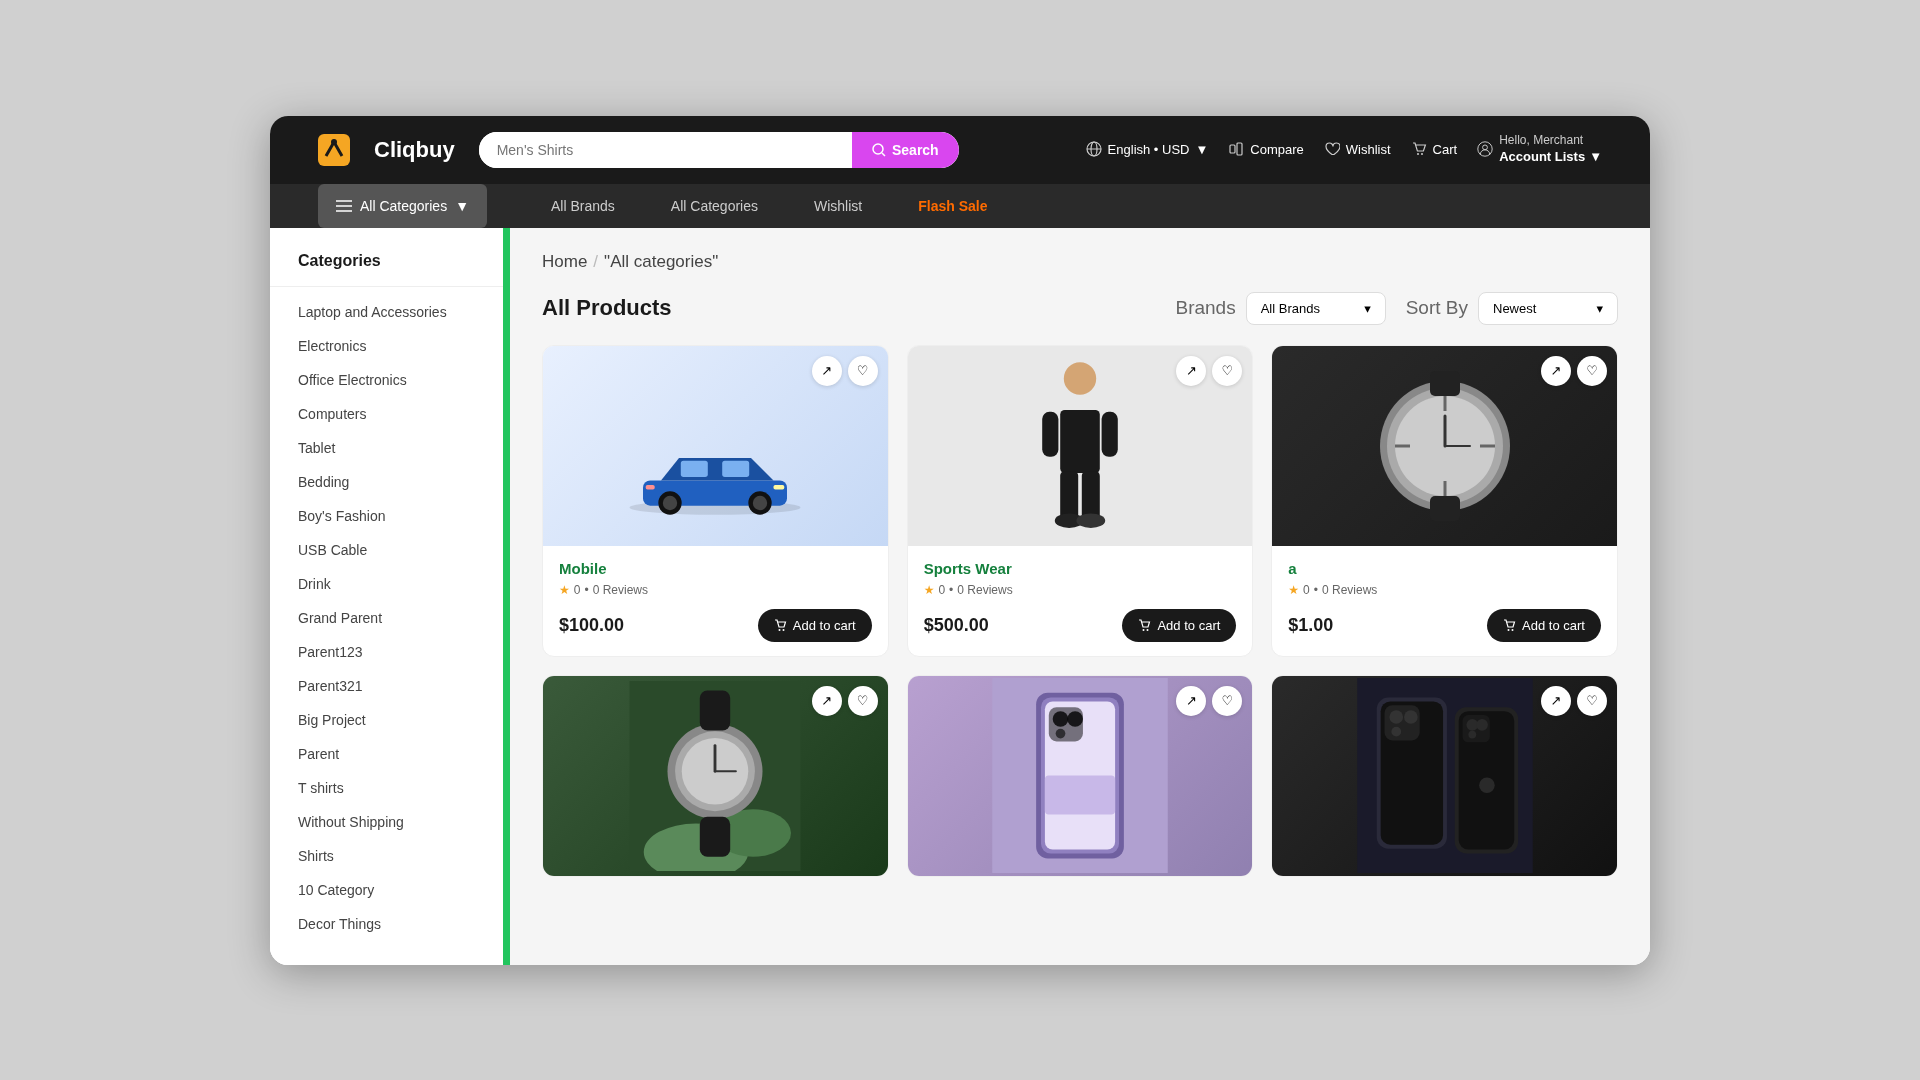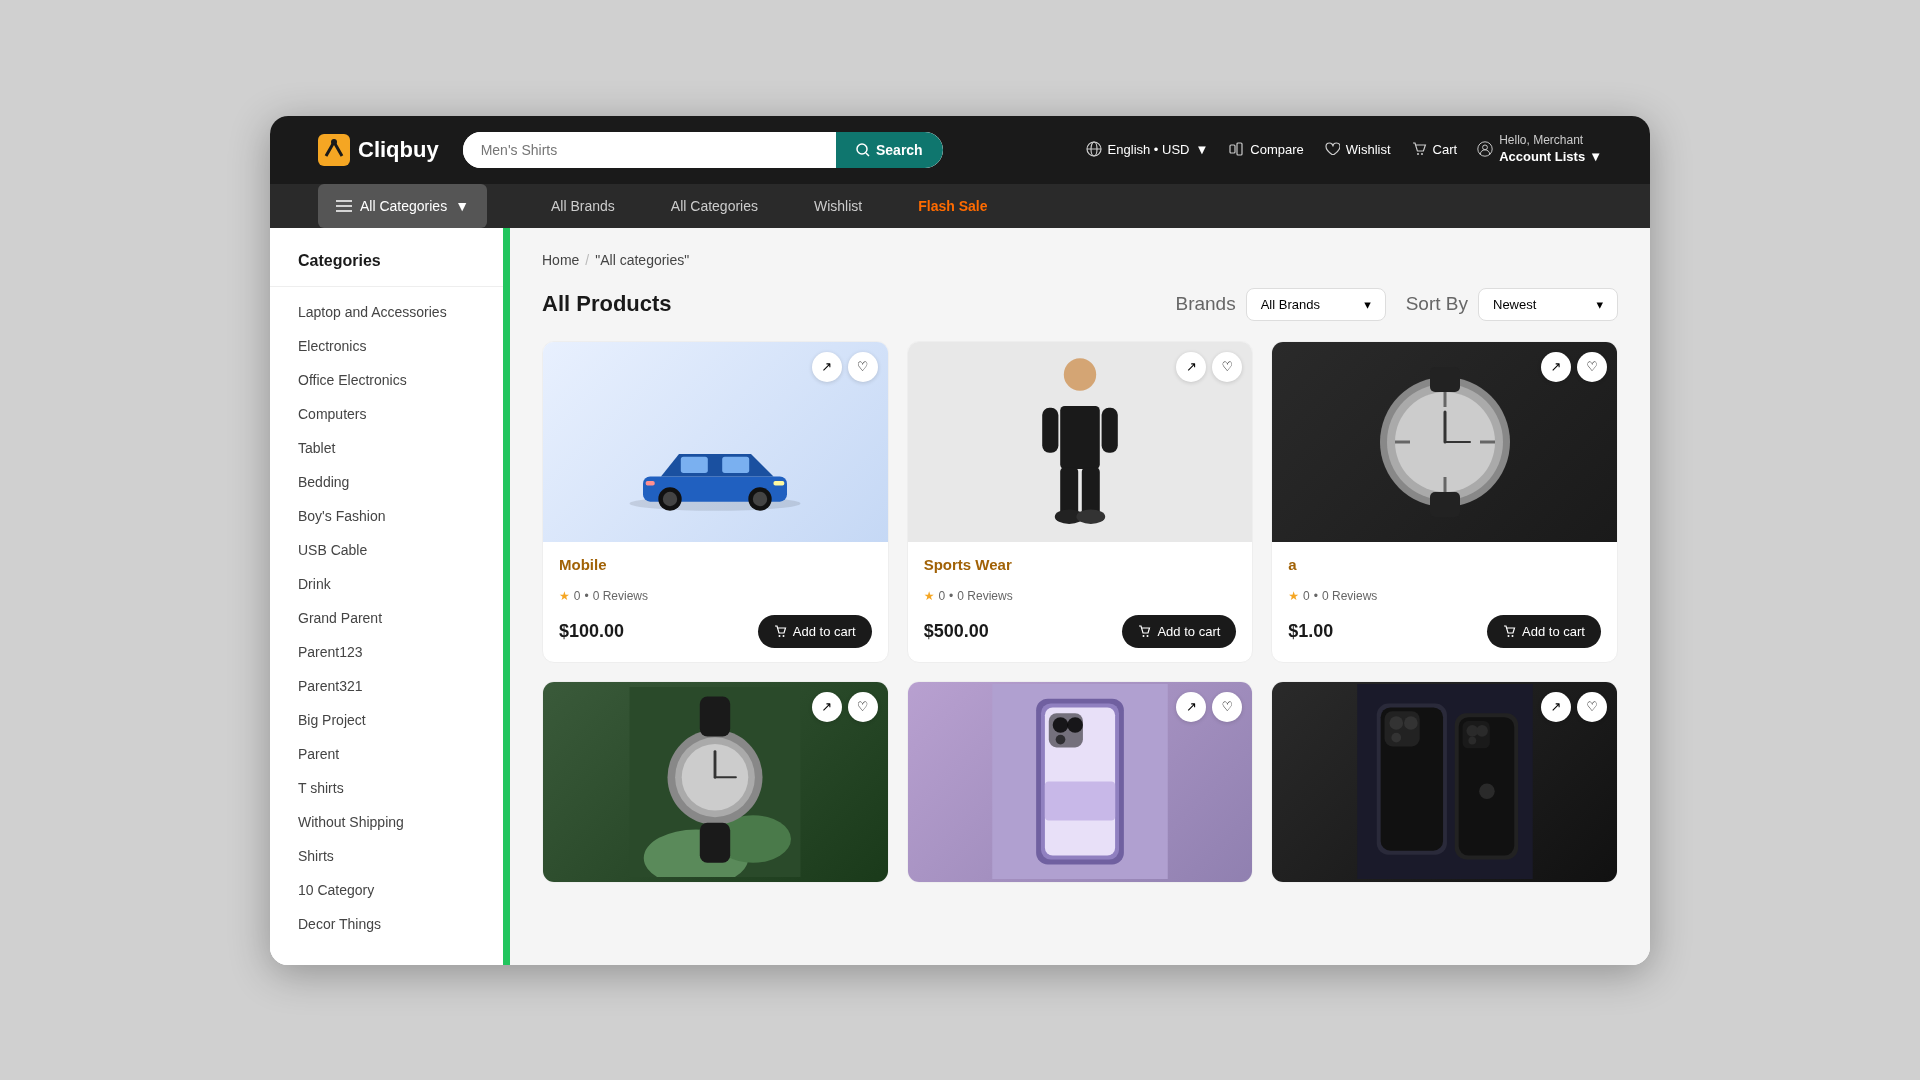--- a/index.html
+++ b/index.html
@@ -23,21 +23,21 @@
     .header {
       background: #1a1a1a;
       padding: 16px 48px;
       display: flex;
       align-items: center;
       gap: 24px;
     }
     .logo {
       display: flex;
       align-items: center;
-      gap: 8px;
+      gap: 24px;
       color: #fff;
       font-size: 22px;
       font-weight: 700;
       white-space: nowrap;
     }
     .logo-icon {
       width: 32px;
       height: 32px;
     }
     .search-bar {
@@ -51,21 +51,21 @@
     }
     .search-input {
       flex: 1;
       border: none;
       outline: none;
       padding: 10px 18px;
       font-size: 14px;
       color: #333;
     }
     .search-button {
-      background: #0f766e;
+      background: #d946ef;
       color: #fff;
       border: none;
       padding: 10px 20px;
       cursor: pointer;
       display: flex;
       align-items: center;
       gap: 6px;
       font-size: 14px;
       font-weight: 600;
       border-radius: 0 24px 24px 0;
@@ -158,21 +158,21 @@
       transition: background 0.15s;
     }
 
     
     .content {
       flex: 1;
       padding: 24px 32px;
       overflow-y: auto;
     }
     .breadcrumb {
-      font-size: 14px;
+      font-size: 17px;
       color: #888;
       margin-bottom: 20px;
       display: flex;
       align-items: center;
       gap: 6px;
     }
     .breadcrumb-home { color: #444; cursor: pointer; }
     .breadcrumb-sep { color: #bbb; }
     .breadcrumb-current { color: #444; }
 
@@ -270,22 +270,22 @@
       justify-content: center;
       font-size: 13px;
       box-shadow: 0 1px 4px rgba(0,0,0,0.15);
     }
     .product-info {
       padding: 14px 16px;
     }
     .product-name {
       font-size: 15px;
       font-weight: 600;
-      color: #a16207;
-      margin-bottom: 16px;
+      color: #15803d;
+      margin-bottom: 6px;
     }
     .product-rating {
       display: flex;
       align-items: center;
       gap: 4px;
       font-size: 12px;
       color: #666;
       margin-bottom: 12px;
     }
     .star { color: #f5a623; }

